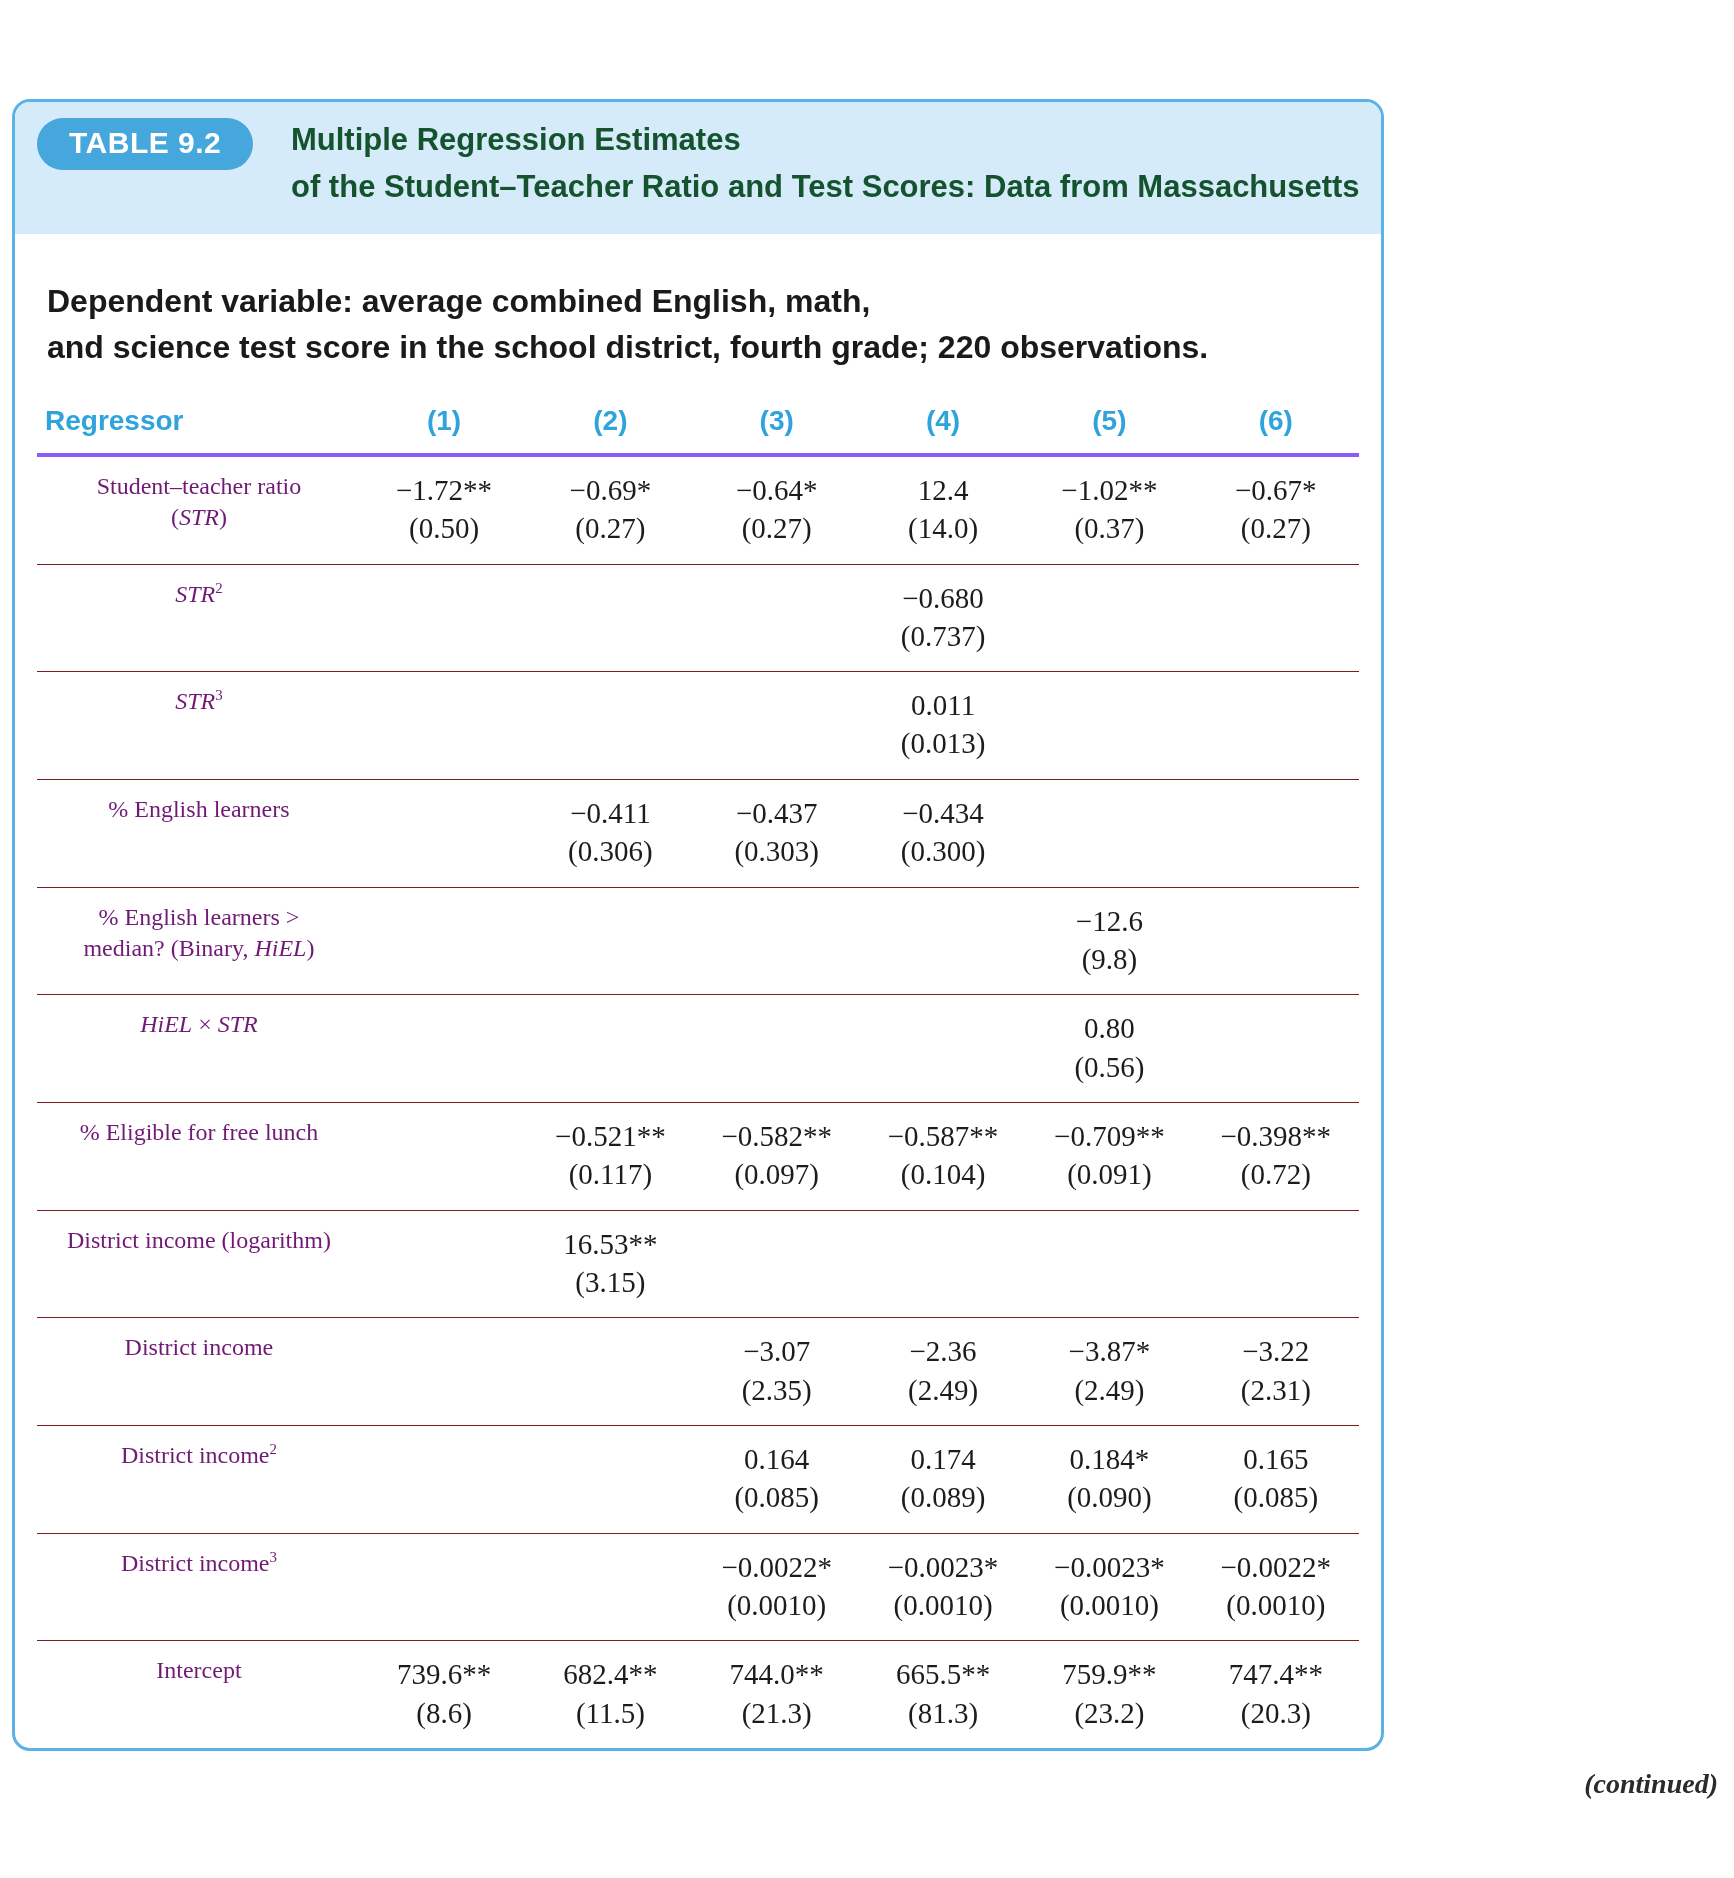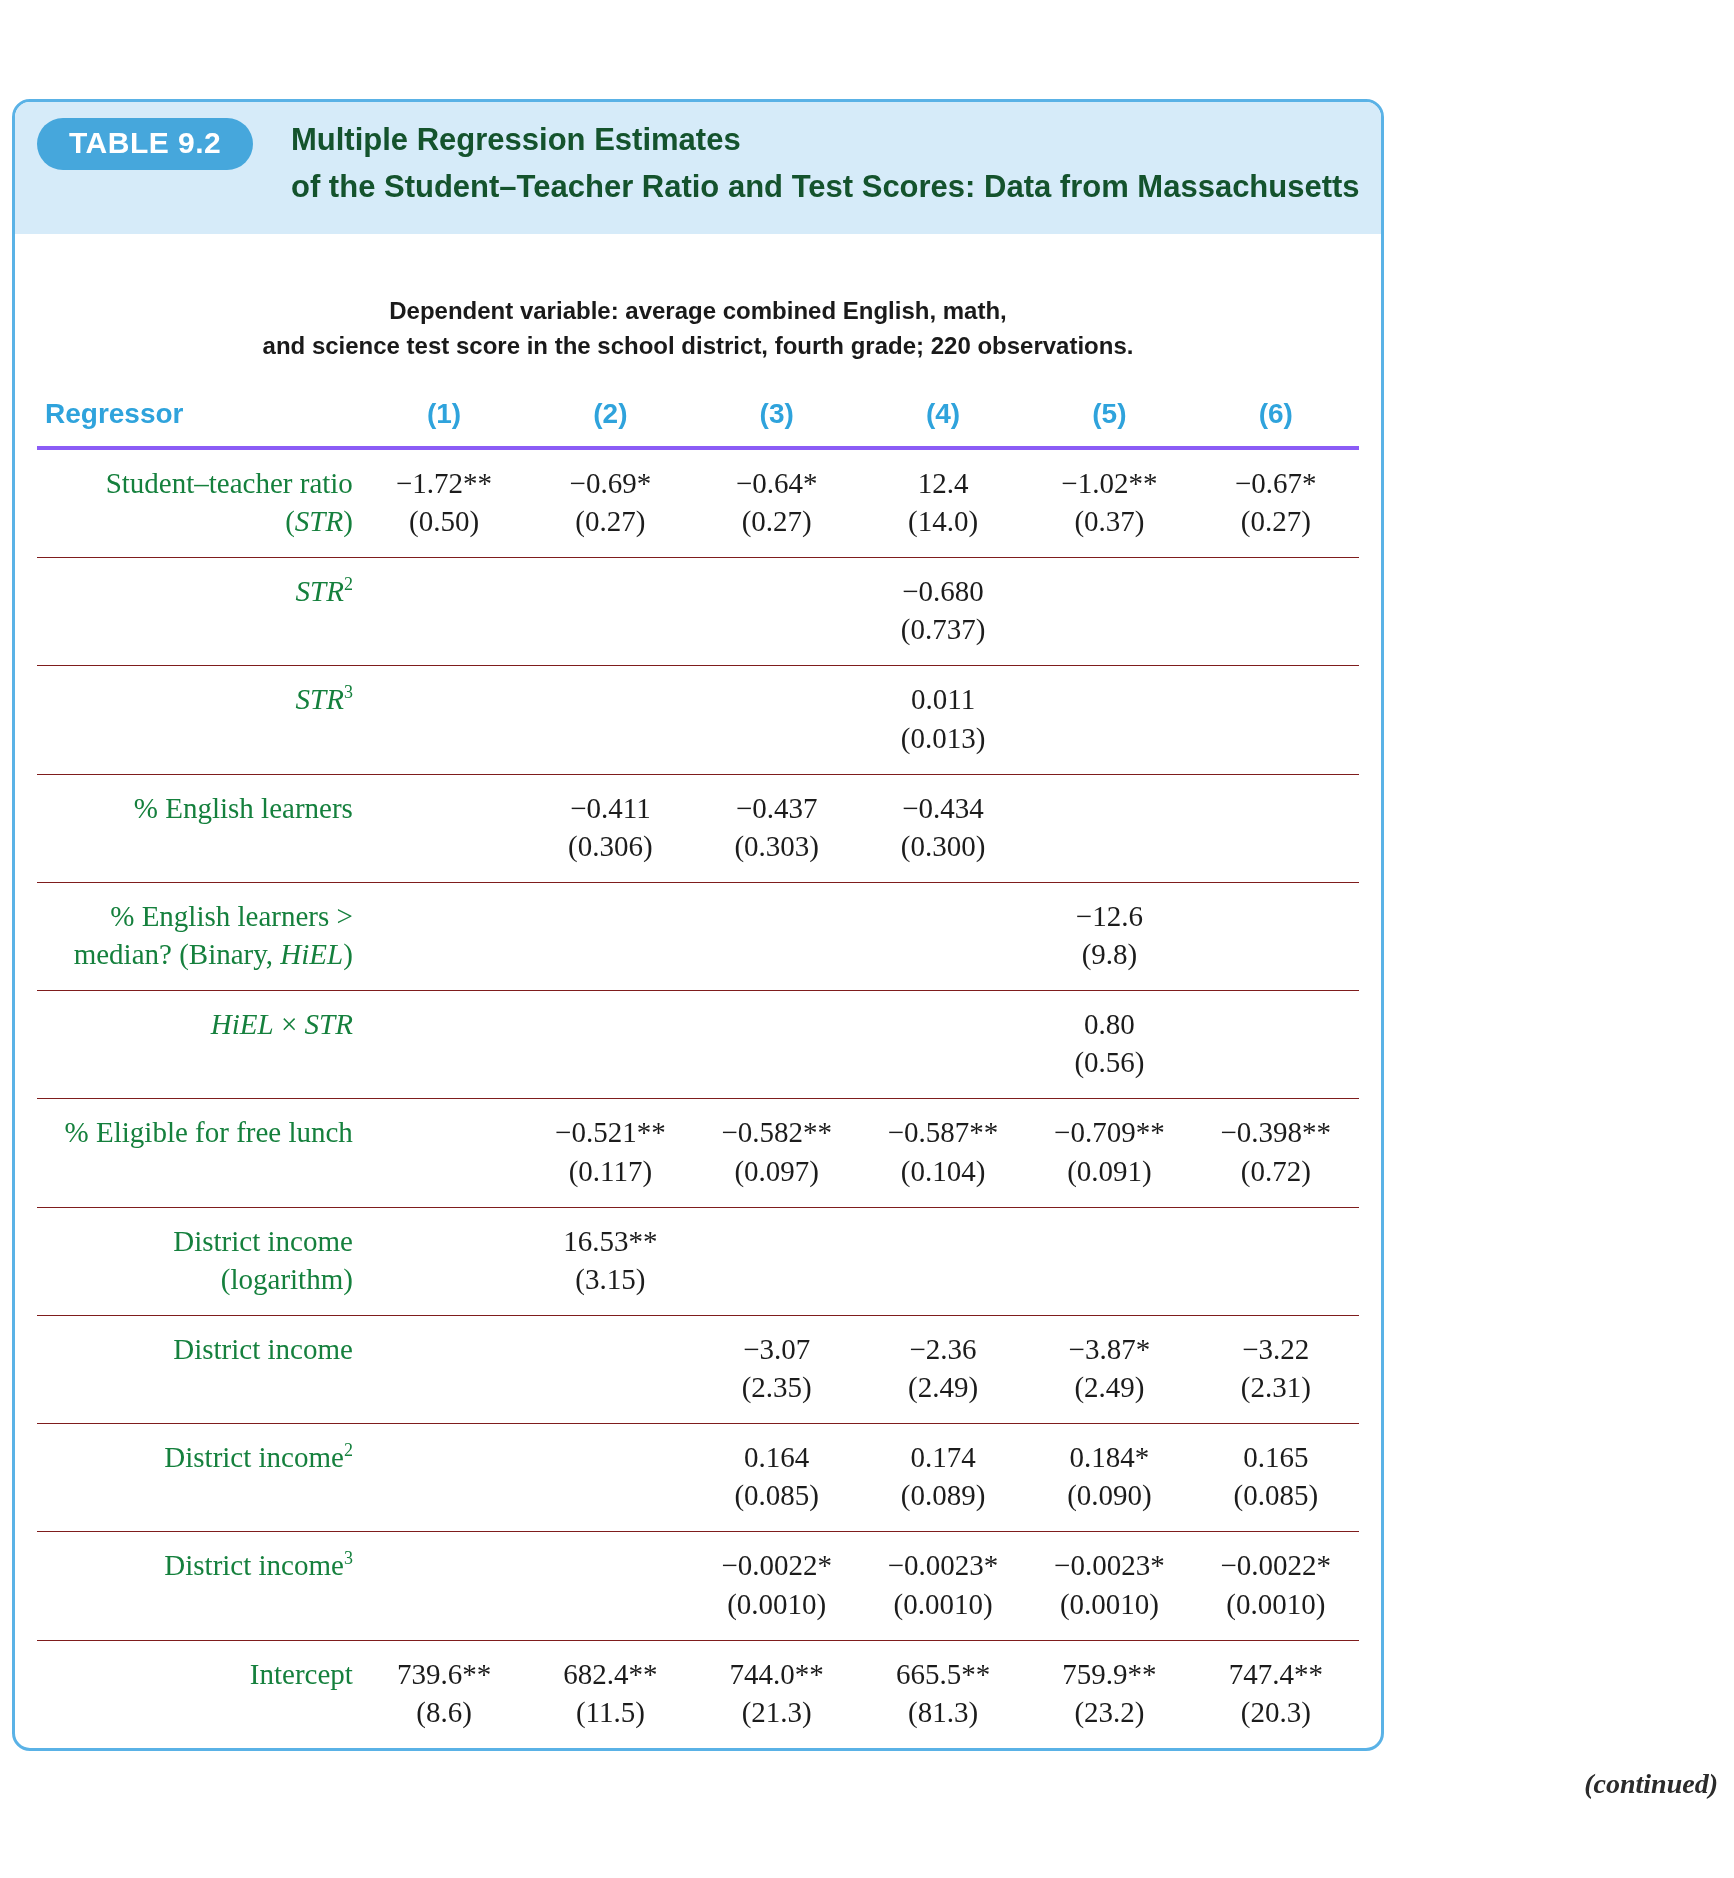--- a/index.html
+++ b/index.html
@@ -23,41 +23,41 @@
   .title{
     position:absolute;left:276px;top:14px;color:#14532d;
     font-family:"Liberation Sans",sans-serif;font-weight:bold;
     font-size:31px;line-height:1.52;
   }
   .content{
     box-sizing:border-box;height:calc(100% - 132px);
     padding:0 22px;display:flex;flex-direction:column;
   }
   .note{
-    margin:60px 10px 0;color:#1a1a1a;
+    margin:44px 10px 0;color:#1a1a1a;
     font-family:"Liberation Sans",sans-serif;font-weight:bold;
-    font-size:24px;line-height:1.45;text-align:center;
+    font-size:32px;line-height:1.45;
   }
   table.reg{
     margin-top:34px;flex:1 1 auto;width:100%;
     border-collapse:collapse;table-layout:fixed;
   }
   table.reg col.lblcol{width:24.5%;}
   thead th{
     vertical-align:bottom;padding:0 0 16px 0;
     border-bottom:4px solid #8b5cf6;
     color:#2FA3DC;font-family:"Liberation Sans",sans-serif;
     font-weight:bold;font-size:28px;margin-top:29px;
   }
   thead th.lbl{text-align:left;padding-left:8px;}
   thead th.num{text-align:center;}
   tbody tr + tr{border-top:1px solid #7f1d1d;}
   tbody th.rowlabel{
-    text-align:right;font-weight:normal;vertical-align:top;
-    padding:14px 8px 10px 8px;font-size:29px;line-height:1.32;color:#15803d;
+    text-align:center;font-weight:normal;vertical-align:top;
+    padding:14px 8px 10px 8px;font-size:24px;line-height:1.32;color:#701a75;
     font-family:"Liberation Serif",serif;
   }
   tbody td.cell{
     vertical-align:top;padding:14px 0 10px 0;
     font-size:29px;line-height:1.32;color:#1c1c1c;
   }
   .val,.se{text-align:center;}
   sup{font-size:0.62em;line-height:0;}
   .continued{
     position:absolute;right:16px;top:1768px;color:#2b2b2b;

